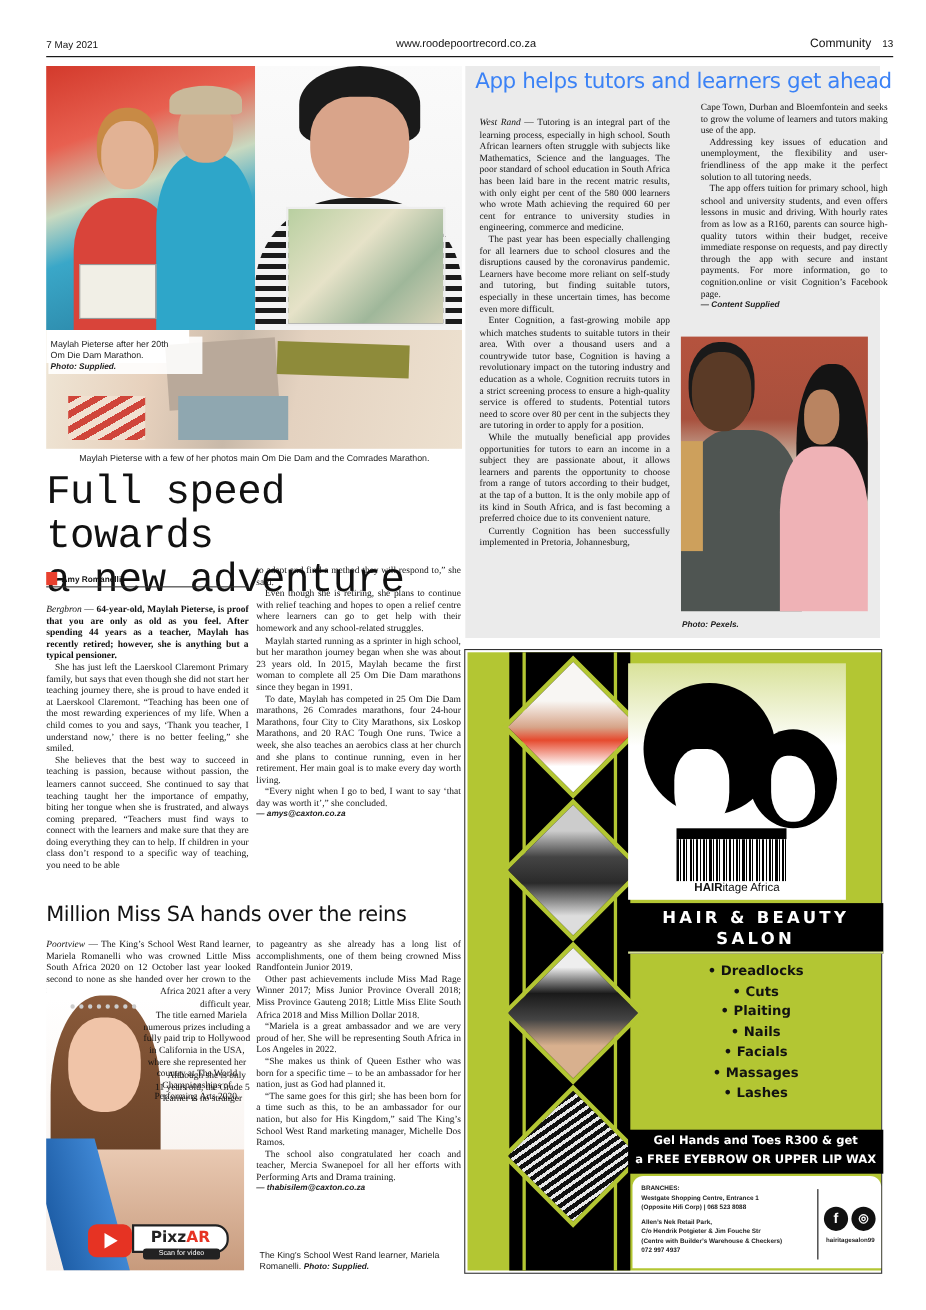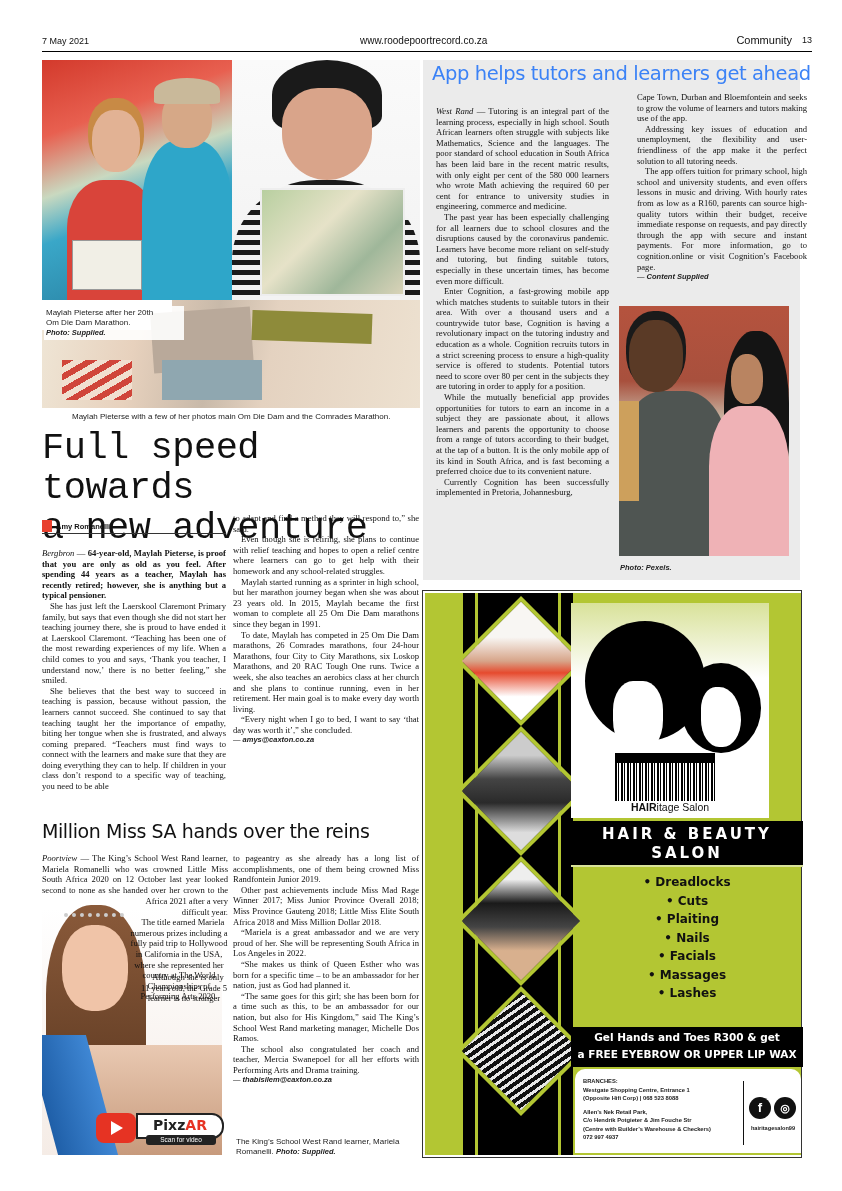--- a/index.html
+++ b/index.html
@@ -78,21 +78,21 @@
   .c-miss-top { left: 42px; top: 853px; width: 186px; }
   .c-miss-wrap { left: 130px; top: 896px; width: 98px; text-align: center; }
   .c-miss-wrap2 { left: 140px; top: 972px; width: 88px; text-align: right; }
   .c-miss2 { left: 233px; top: 853px; width: 186px; }
   .ph-girl { left: 42px; top: 895px; width: 180px; height: 260px; background: linear-gradient(180deg,#fff 0%,#fff 5%, #f5ece6 100%); }
   .ph-girl .hair { position:absolute; left: 4px; top: 10px; width: 100px; height: 200px; background: linear-gradient(180deg,#8a5a3a,#5e3a22); border-radius: 45% 45% 20% 20%; }
   .ph-girl .face { position:absolute; left: 20px; top: 30px; width: 66px; height: 86px; background:#f0c4a8; border-radius: 45%; }
   .ph-girl .tiara { position:absolute; left: 22px; top: 18px; width: 60px; height: 10px; border-top: 4px dotted #ccc; }
   .ph-girl .sash { position:absolute; left: 0; top: 140px; width: 60px; height: 120px; background: linear-gradient(90deg,#1f5fa8,#3f87d4); transform: skewX(15deg); }
   .ph-girl .dress { position:absolute; left: 40px; top: 150px; width: 140px; height: 110px; background: linear-gradient(180deg,#e9c9b2,#c79a7c); }
-  .pixzar { position:absolute; left: 80px; top: 1110px; width: 145px; height: 34px; margin-left: 16px; }
+  .pixzar { position:absolute; left: 80px; top: 1110px; width: 145px; height: 34px; }
   .pixzar .play { position:absolute; left: 0; top: 3px; width: 40px; height: 30px; background:#e63323; border-radius: 8px; }
   .pixzar .play::after { content:""; position:absolute; left: 15px; top: 8px; border-left: 12px solid #fff; border-top: 7px solid transparent; border-bottom: 7px solid transparent; }
   .pixzar .logo { position:absolute; left: 40px; top: 3px; width: 88px; height: 26px; background:#fff; border: 2px solid #222; border-radius: 0 12px 12px 0; font-family: "DejaVu Sans", sans-serif; font-weight: bold; font-size: 14px; text-align: center; line-height: 20px; }
   .pixzar .logo .p1 { color:#222; }
   .pixzar .logo .p2 { color:#e63323; }
   .pixzar .scan { position:absolute; left: 50px; top: 25px; width: 70px; height: 10px; background:#222; color:#fff; font-family: "Liberation Sans", sans-serif; font-size: 6.5px; text-align: center; line-height: 10px; border-radius: 3px; }
   .miss-cap { position:absolute; left: 236px; top: 1137px; width: 184px; }
 
   
   .ad { position:absolute; left: 422px; top: 590px; width: 380px; height: 568px; border: 1px solid #333; background:#fff; }
@@ -259,21 +259,21 @@
     <div class="diamond d3"></div>
     <div class="diamond d4"></div>
 
     <div class="ad-logo">
       <div class="afro"></div>
         <div class="afro2"></div>
         <div class="mface"></div>
         <div class="wface"></div>
         <div class="neck"></div>
       <div class="barcode"></div>
-      <div class="brand"><b>HAIR</b><span>itage Salon</span></div>
+      <div class="brand"><b>HAIR</b><span>itage Africa</span></div>
     </div>
 
     <div class="ad-black1">
       <div class="t">
           <div>HAIR &amp; BEAUTY</div>
           <div>SALON</div>
         </div>
     </div>
 
     <div class="ad-list">

